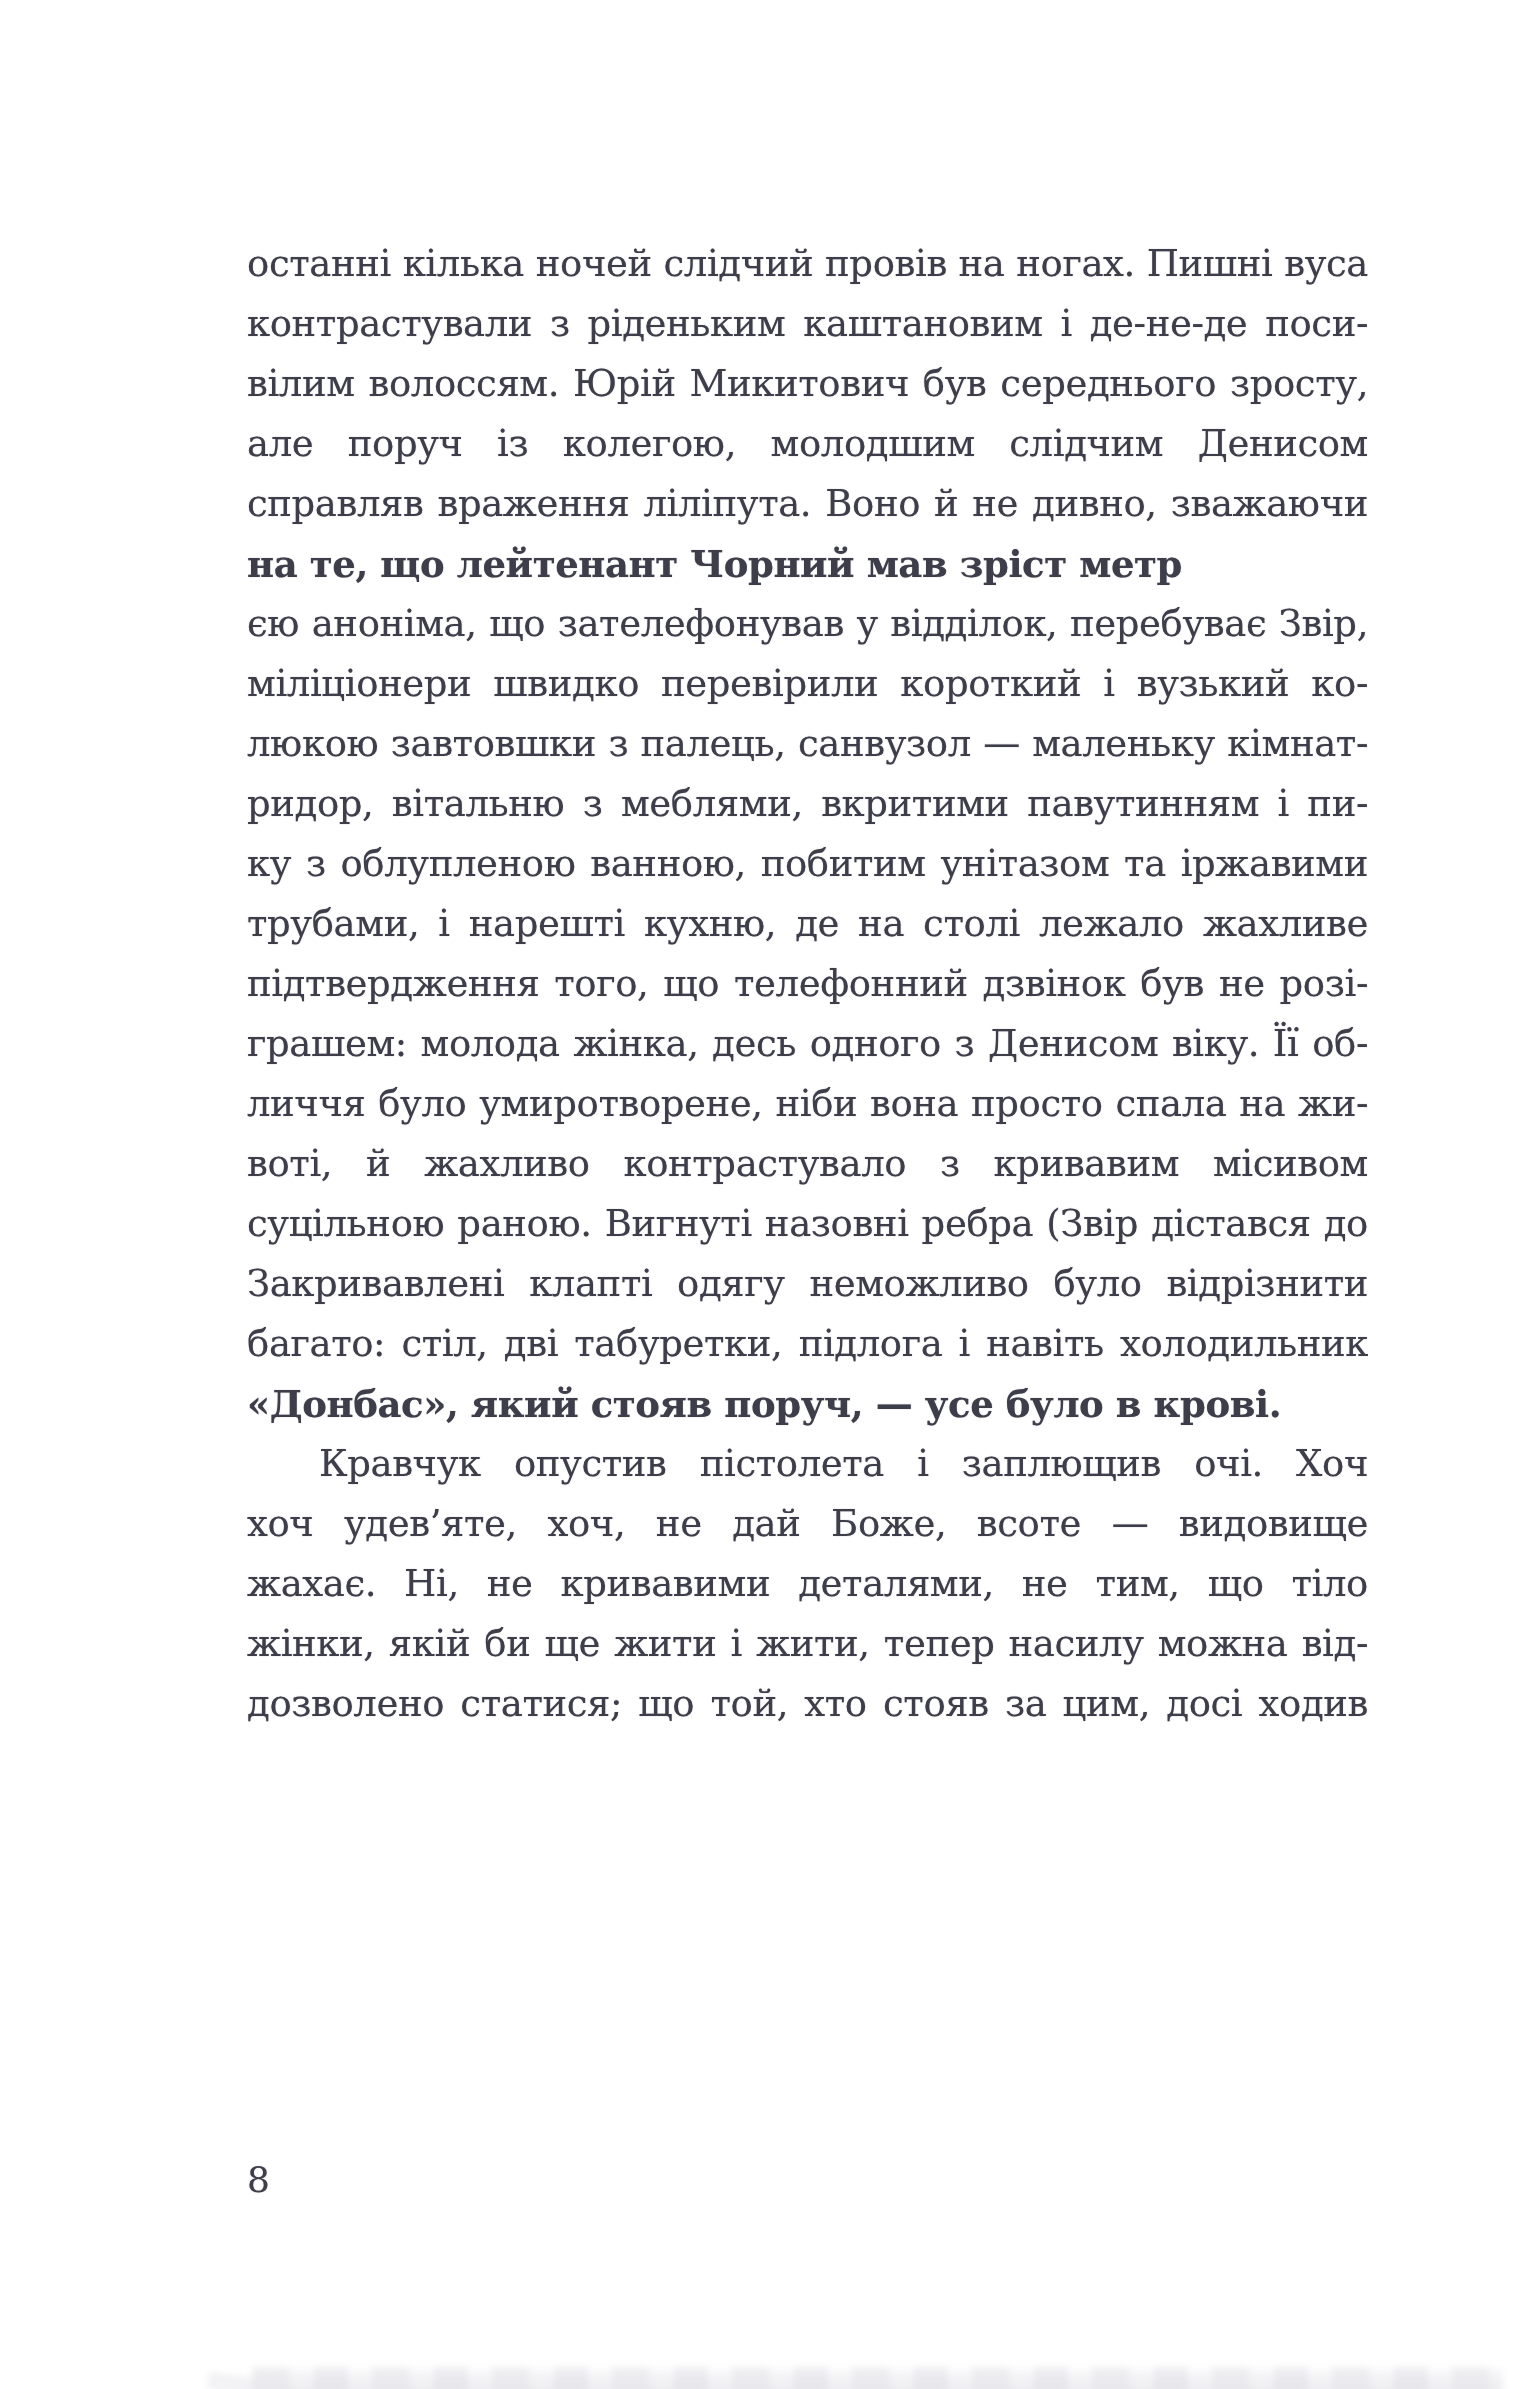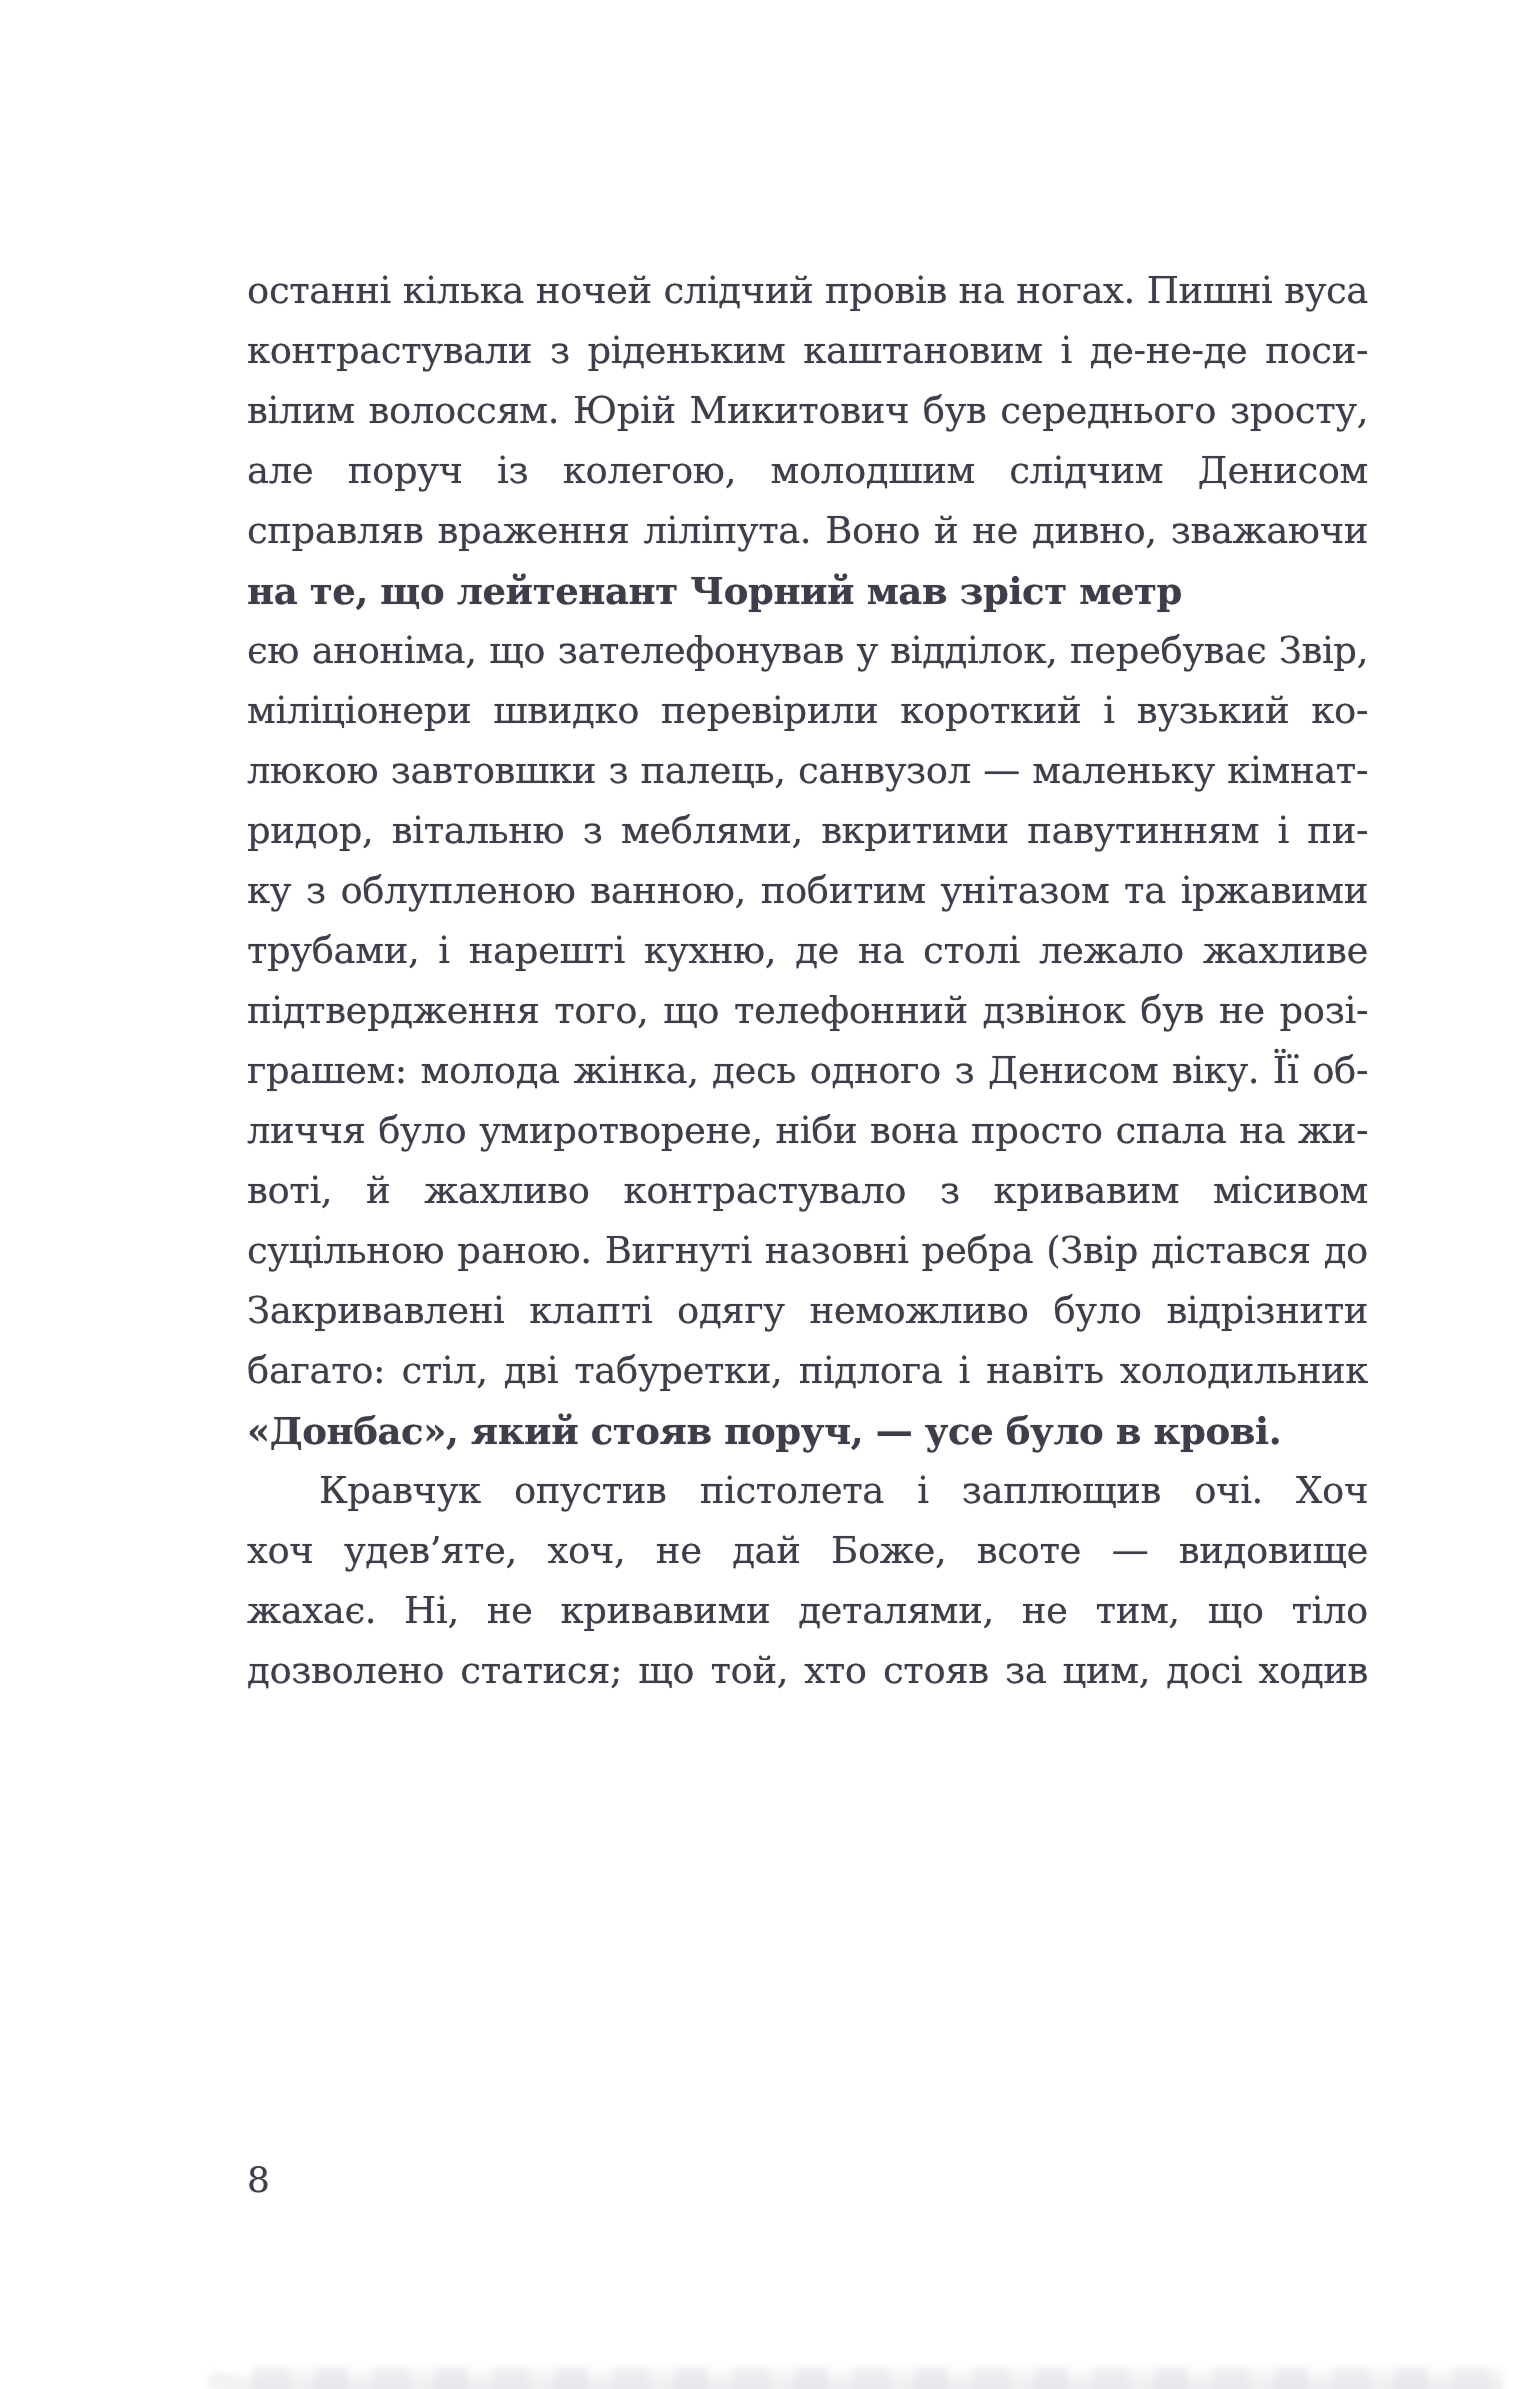--- a/index.html
+++ b/index.html
@@ -19,21 +19,20 @@
   .text-block {
     position: absolute;
     left: 247px;
     top: 234px;
     width: 1121px;
     font-size: 37px;
     line-height: 60px;
     letter-spacing: -0.4px;
     
     text-shadow: 0 0 1px rgba(62, 62, 76, 0.55);
-    margin-top: 27px;
   }
   .line {
     height: 60px;
     overflow: hidden;
   }
   .line.just {
     text-align: justify;
     text-align-last: justify;
   }
   .line.flush {
@@ -102,20 +101,21 @@
       <div class="line just">грашем: молода жінка, десь одного з Денисом віку. Її об-</div>
       <div class="line just">личчя було умиротворене, ніби вона просто спала на жи-</div>
       <div class="line just">воті, й жахливо контрастувало з кривавим місивом тулуба:</div>
       <div class="line just">суцільною раною. Вигнуті назовні ребра (Звір дістався до</div>
       <div class="line just">Закривавлені клапті одягу неможливо було відрізнити</div>
       <div class="line just">багато: стіл, дві табуретки, підлога і навіть холодильник</div>
       <div class="line flush">«Донбас», який стояв поруч, — усе було в крові.</div>
       <div class="line just indent">Кравчук опустив пістолета і заплющив очі. Хоч уперше,</div>
       <div class="line just">хоч удев’яте, хоч, не дай Боже, всоте — видовище однаково</div>
       <div class="line just">жахає. Ні, не кривавими деталями, не тим, що тіло молодої</div>
+      <div class="line just">жінки, якій би ще жити і жити, тепер насилу можна від-</div>
       <div class="line just">дозволено статися; що той, хто стояв за цим, досі ходив</div>
     </main>
 
   <div class="page-number" style="color: rgb(62, 62, 74);">8</div>
 
   <div class="bleed-strip"></div>
 
 </div>
 
 

